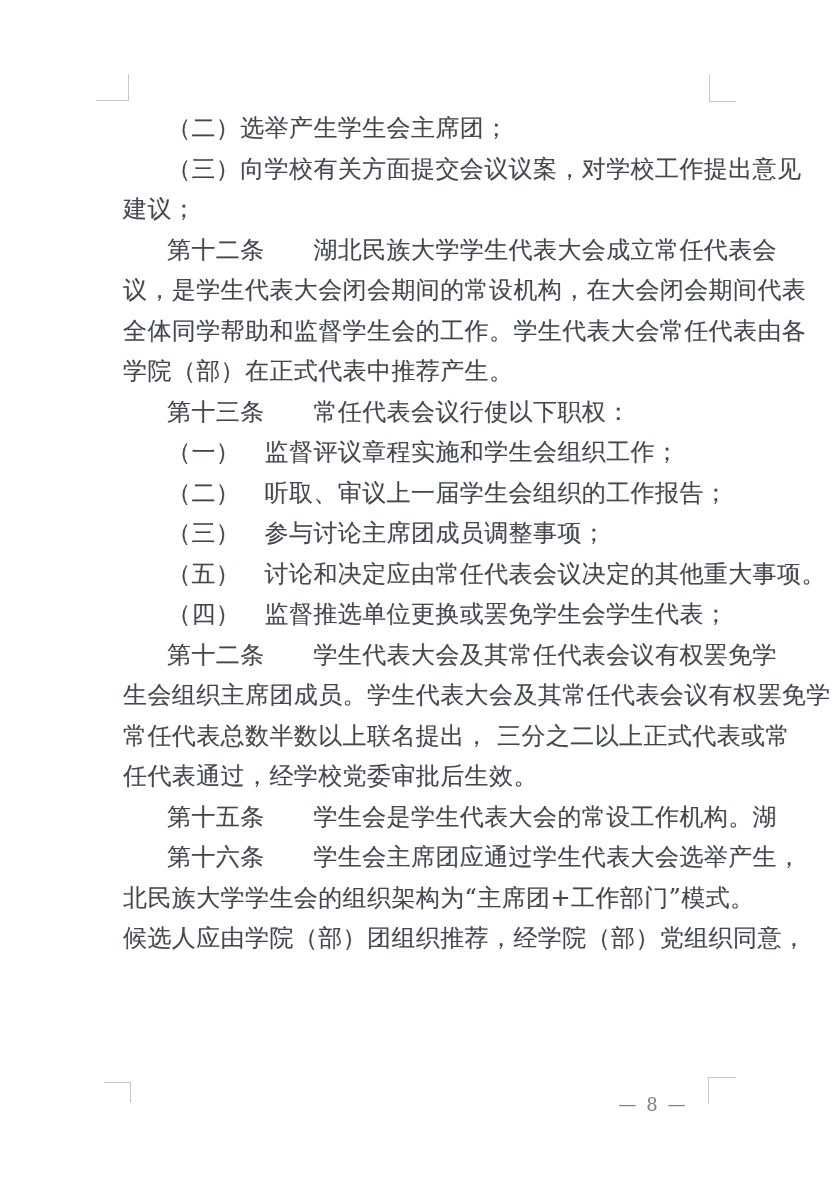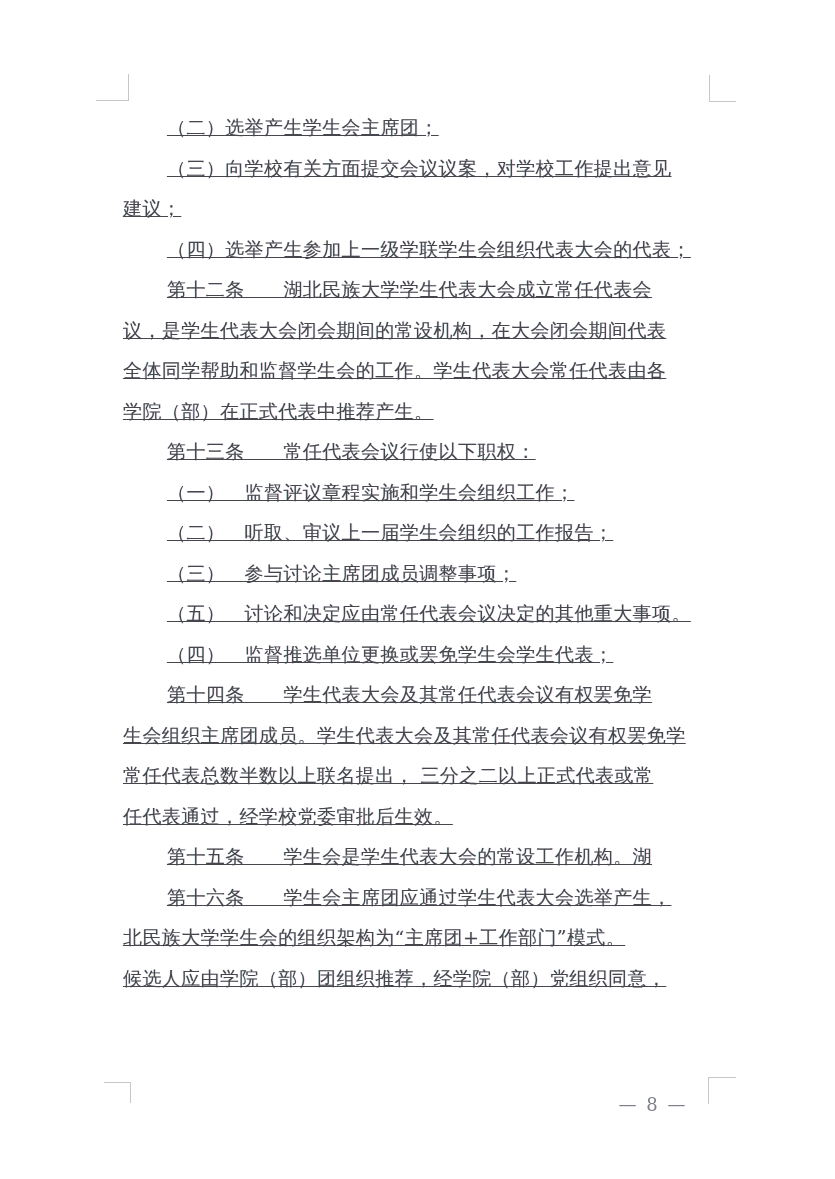--- a/index.html
+++ b/index.html
@@ -13,27 +13,26 @@
   
   .textblock{
     position:absolute;
     left:123px;top:108px;
     width:624px;
   }
   .line{
     height:40.5px;
     display:flex;
     align-items:center;
-    font-size:19px;
+    font-size:24px;
     letter-spacing:0.4px;
     color:#45474c;
     white-space:nowrap;
     
     text-shadow:0.6px 0 0 rgba(170,30,120,0.14), -0.6px 0 0 rgba(0,140,150,0.14);
-    text-decoration:underline;
   }
   .line.indent{padding-left:44px;}
   
   .mark{position:absolute;}
   .mark-tl{left:96px;top:74px;width:32px;height:26px;
     border-right:1.5px solid #c5c7c8;border-bottom:1.5px solid #c5c7c8;}
   .mark-tr{left:709px;top:75px;width:26px;height:26px;
     border-left:1.5px solid #c5c7c8;border-bottom:1.5px solid #c5c7c8;}
   .mark-bl{left:104px;top:1082px;width:26px;height:20px;
     border-right:1.5px solid #c5c7c8;border-top:1.5px solid #c5c7c8;}
@@ -65,23 +64,20 @@
       <div class="line indent">
         <span>（二）选举产生学生会主席团；</span>
       </div>
       <div class="line indent">
         <span>（三）向学校有关方面提交会议议案，对学校工作提出意见</span>
       </div>
       <div class="line">
         <span>建议；</span>
       </div>
       <div class="line indent">
-        <span>（四）选举产生参加上一级学联学生会组织代表大会的代表；</span>
-      </div>
-      <div class="line indent">
         <span>第十二条　　湖北民族大学学生代表大会成立常任代表会</span>
       </div>
       <div class="line">
         <span>议，是学生代表大会闭会期间的常设机构，在大会闭会期间代表</span>
       </div>
       <div class="line">
         <span>全体同学帮助和监督学生会的工作。学生代表大会常任代表由各</span>
       </div>
       <div class="line">
         <span>学院（部）在正式代表中推荐产生。</span>
@@ -98,21 +94,21 @@
       <div class="line indent">
         <span>（三）　参与讨论主席团成员调整事项；</span>
       </div>
       <div class="line indent">
         <span>（五）　讨论和决定应由常任代表会议决定的其他重大事项。</span>
       </div>
       <div class="line indent">
         <span>（四）　监督推选单位更换或罢免学生会学生代表；</span>
       </div>
       <div class="line indent">
-        <span>第十四条　　学生代表大会及其常任代表会议有权罢免学</span>
+        <span>第十二条　　学生代表大会及其常任代表会议有权罢免学</span>
       </div>
       <div class="line">
         <span>生会组织主席团成员。学生代表大会及其常任代表会议有权罢免学</span>
       </div>
       <div class="line">
         <span>常任代表总数半数以上联名提出， 三分之二以上正式代表或常</span>
       </div>
       <div class="line">
         <span>任代表通过，经学校党委审批后生效。</span>
       </div>

